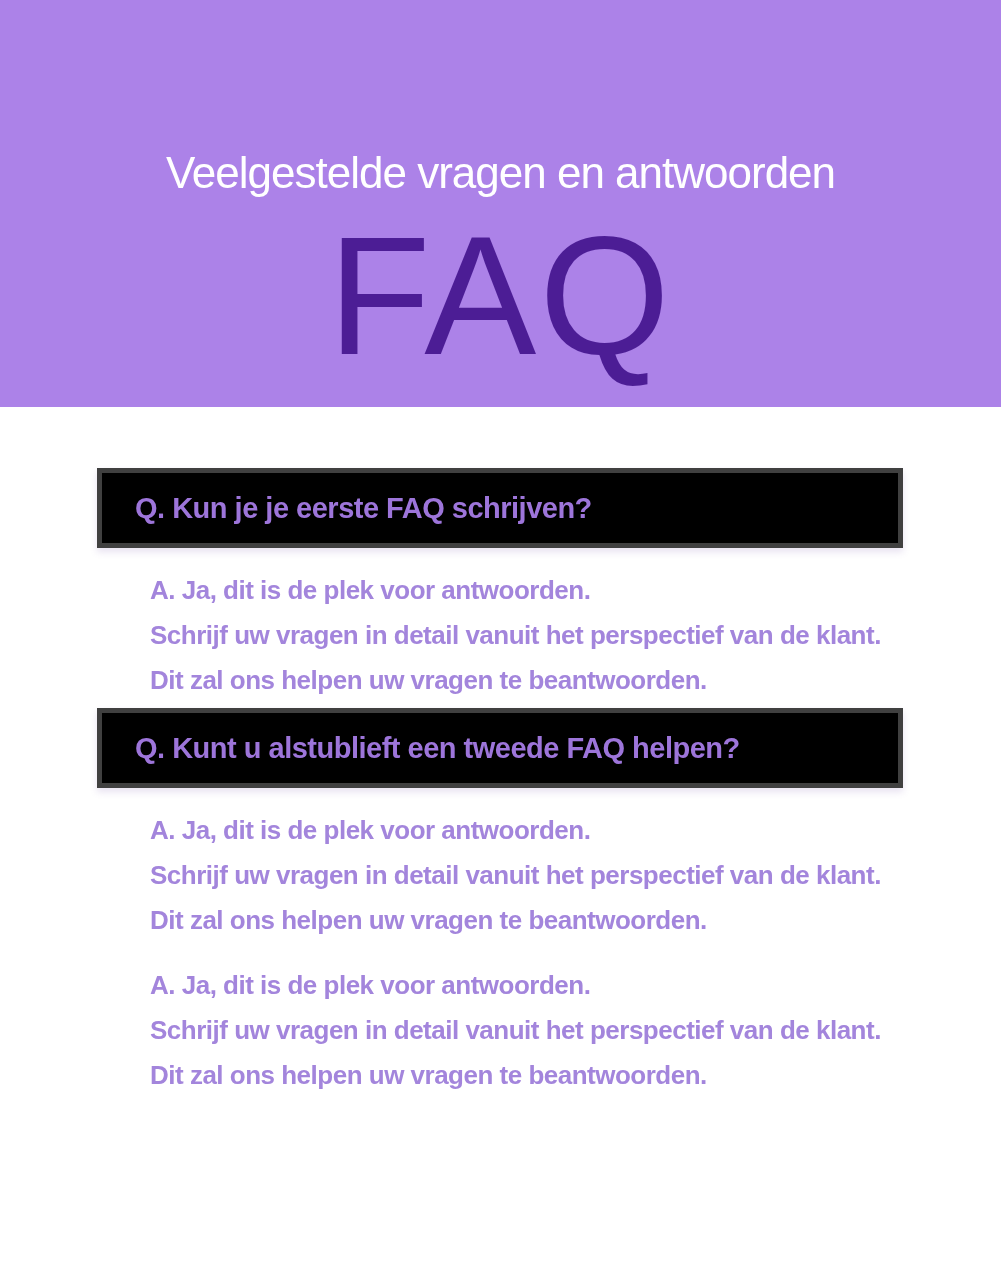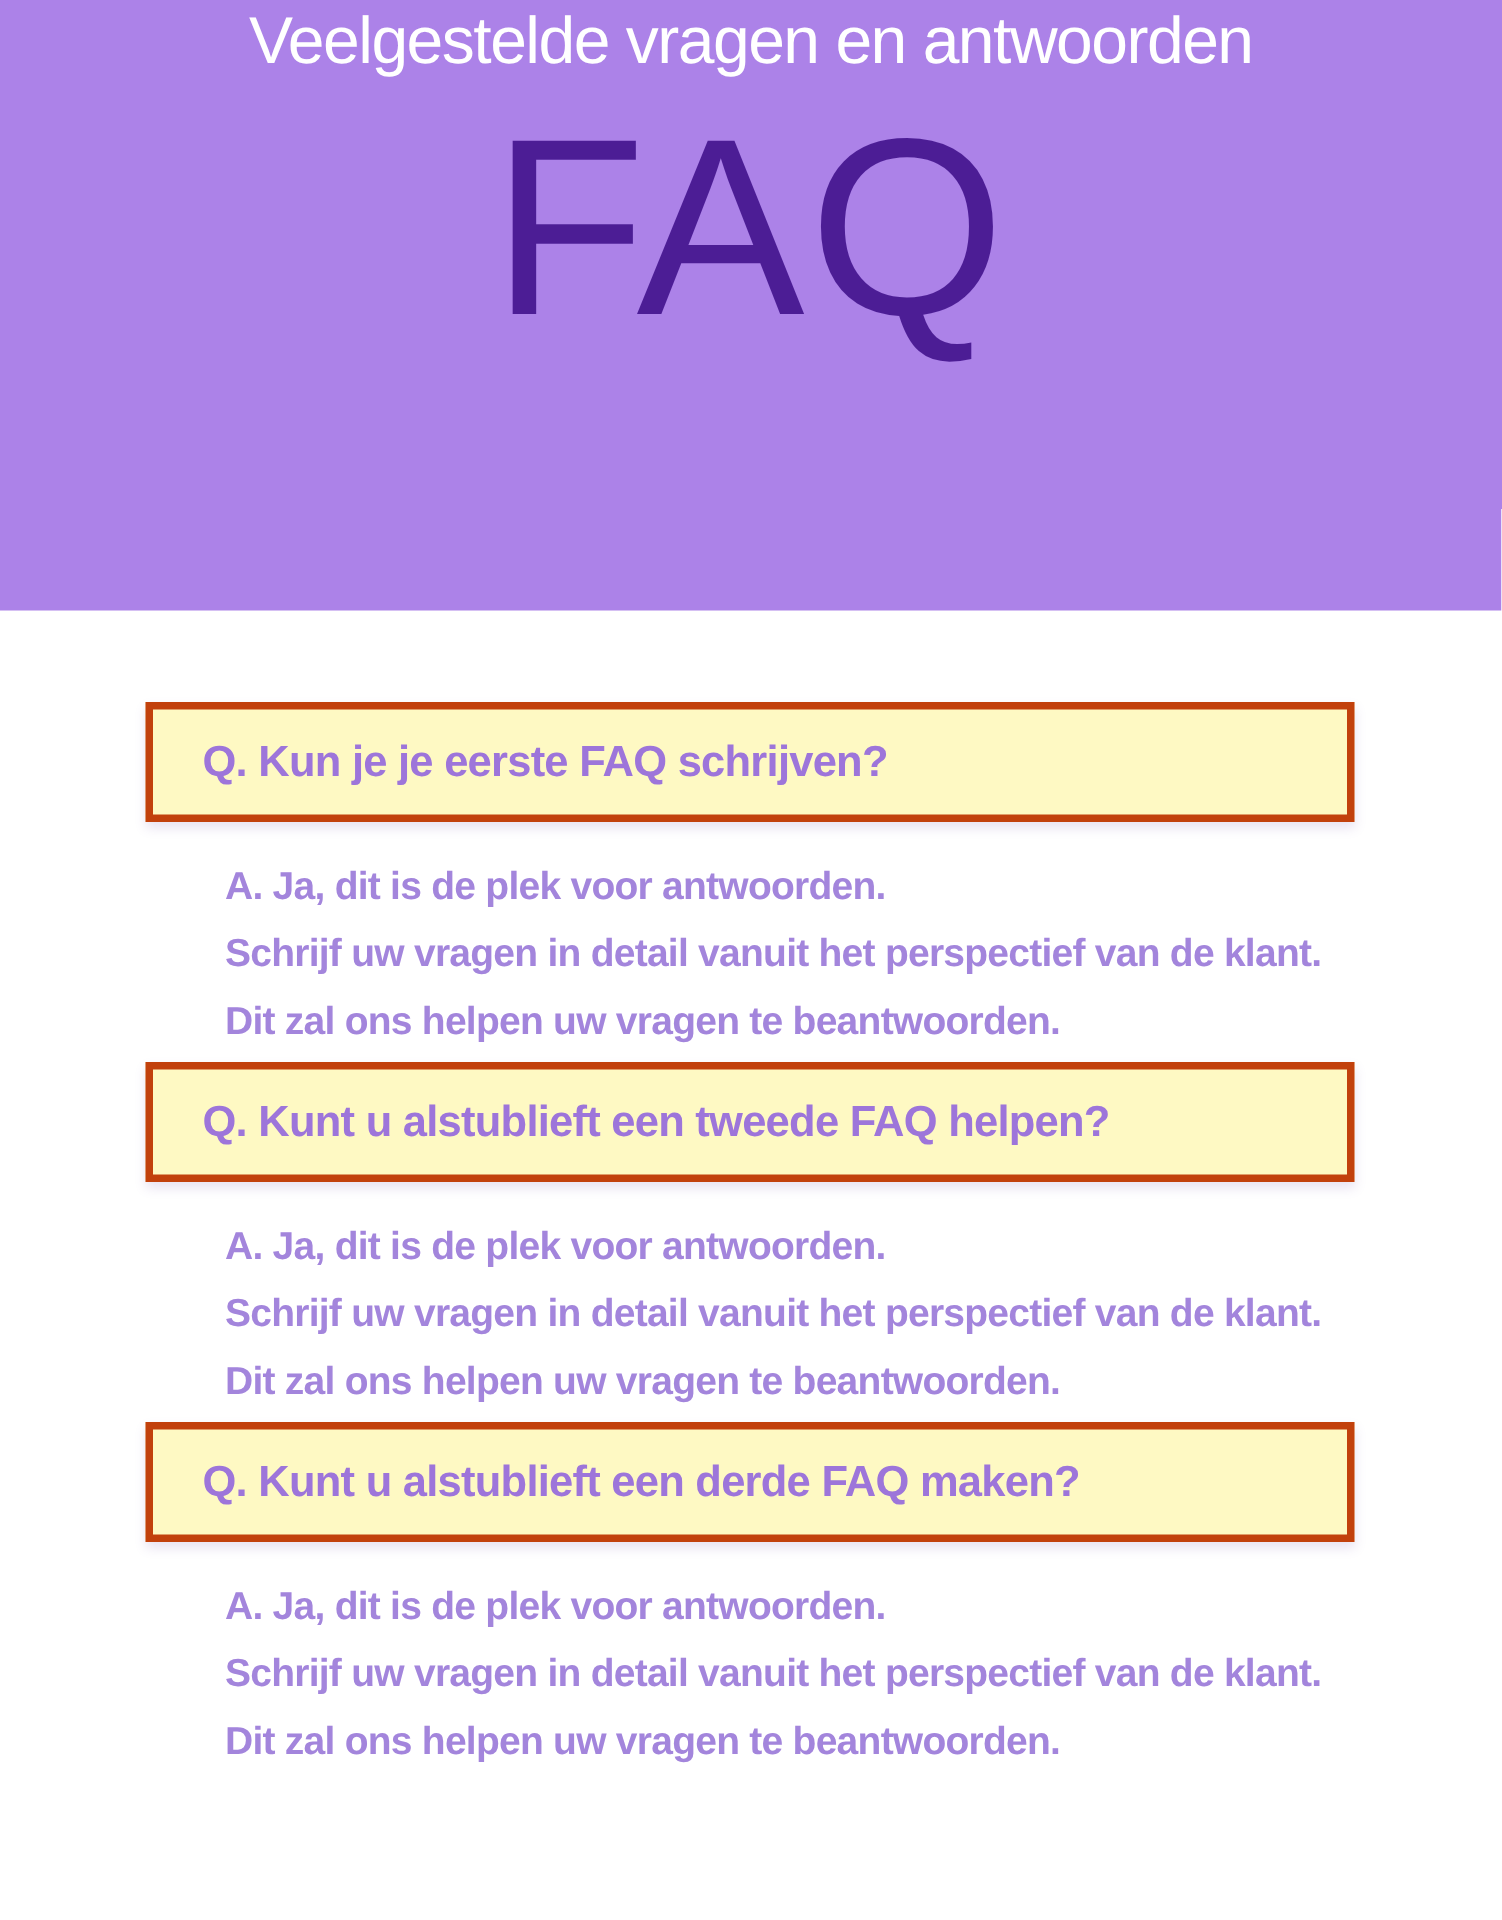--- a/index.html
+++ b/index.html
@@ -18,20 +18,21 @@
     height: 1280px;
     background: #ffffff;
     position: relative;
   }
   
   .header {
     width: 1001px;
     height: 407px;
     background: #ac82e8;
     box-sizing: border-box;
+    padding-top: 145px;
     text-align: center;
   }
   .header-subtitle {
     color: #ffffff;
     font-size: 44px;
     font-weight: 400;
     line-height: 56px;
     letter-spacing: -1px;
     white-space: nowrap;
   }
@@ -45,22 +46,22 @@
   }
   
   .content {
     margin-left: 97px;
     width: 806px;
   }
   .question-box {
     box-sizing: border-box;
     width: 806px;
     height: 80px;
-    border: 5px solid #c2410c;
-    background: #fef9c3;
+    border: 5px solid #404040;
+    background: #000000;
     box-shadow: 0 4px 7px rgba(130, 95, 180, 0.18);
     display: flex;
     align-items: center;
     padding-left: 33px;
   }
   .question-box.first {
     margin-top: 61px;
   }
   .question-text {
     color: #9d75da;
@@ -109,23 +110,20 @@
         <span class="question-text">Q. Kunt u alstublieft een tweede FAQ helpen?</span>
       </div>
       <div class="answers">
         <div class="answer-line">A. Ja, dit is de plek voor antwoorden.</div>
         <div class="answer-line">Schrijf uw vragen in detail vanuit het perspectief van de klant.</div>
         <div class="answer-line">Dit zal ons helpen uw vragen te beantwoorden.</div>
       </div>
     </div>
 
     <div>
-      <div class="question-box">
-        <span class="question-text">Q. Kunt u alstublieft een derde FAQ maken?</span>
-      </div>
       <div class="answers">
         <div class="answer-line">A. Ja, dit is de plek voor antwoorden.</div>
         <div class="answer-line">Schrijf uw vragen in detail vanuit het perspectief van de klant.</div>
         <div class="answer-line">Dit zal ons helpen uw vragen te beantwoorden.</div>
       </div>
     </div>
 
   </div>
 </div>
 

